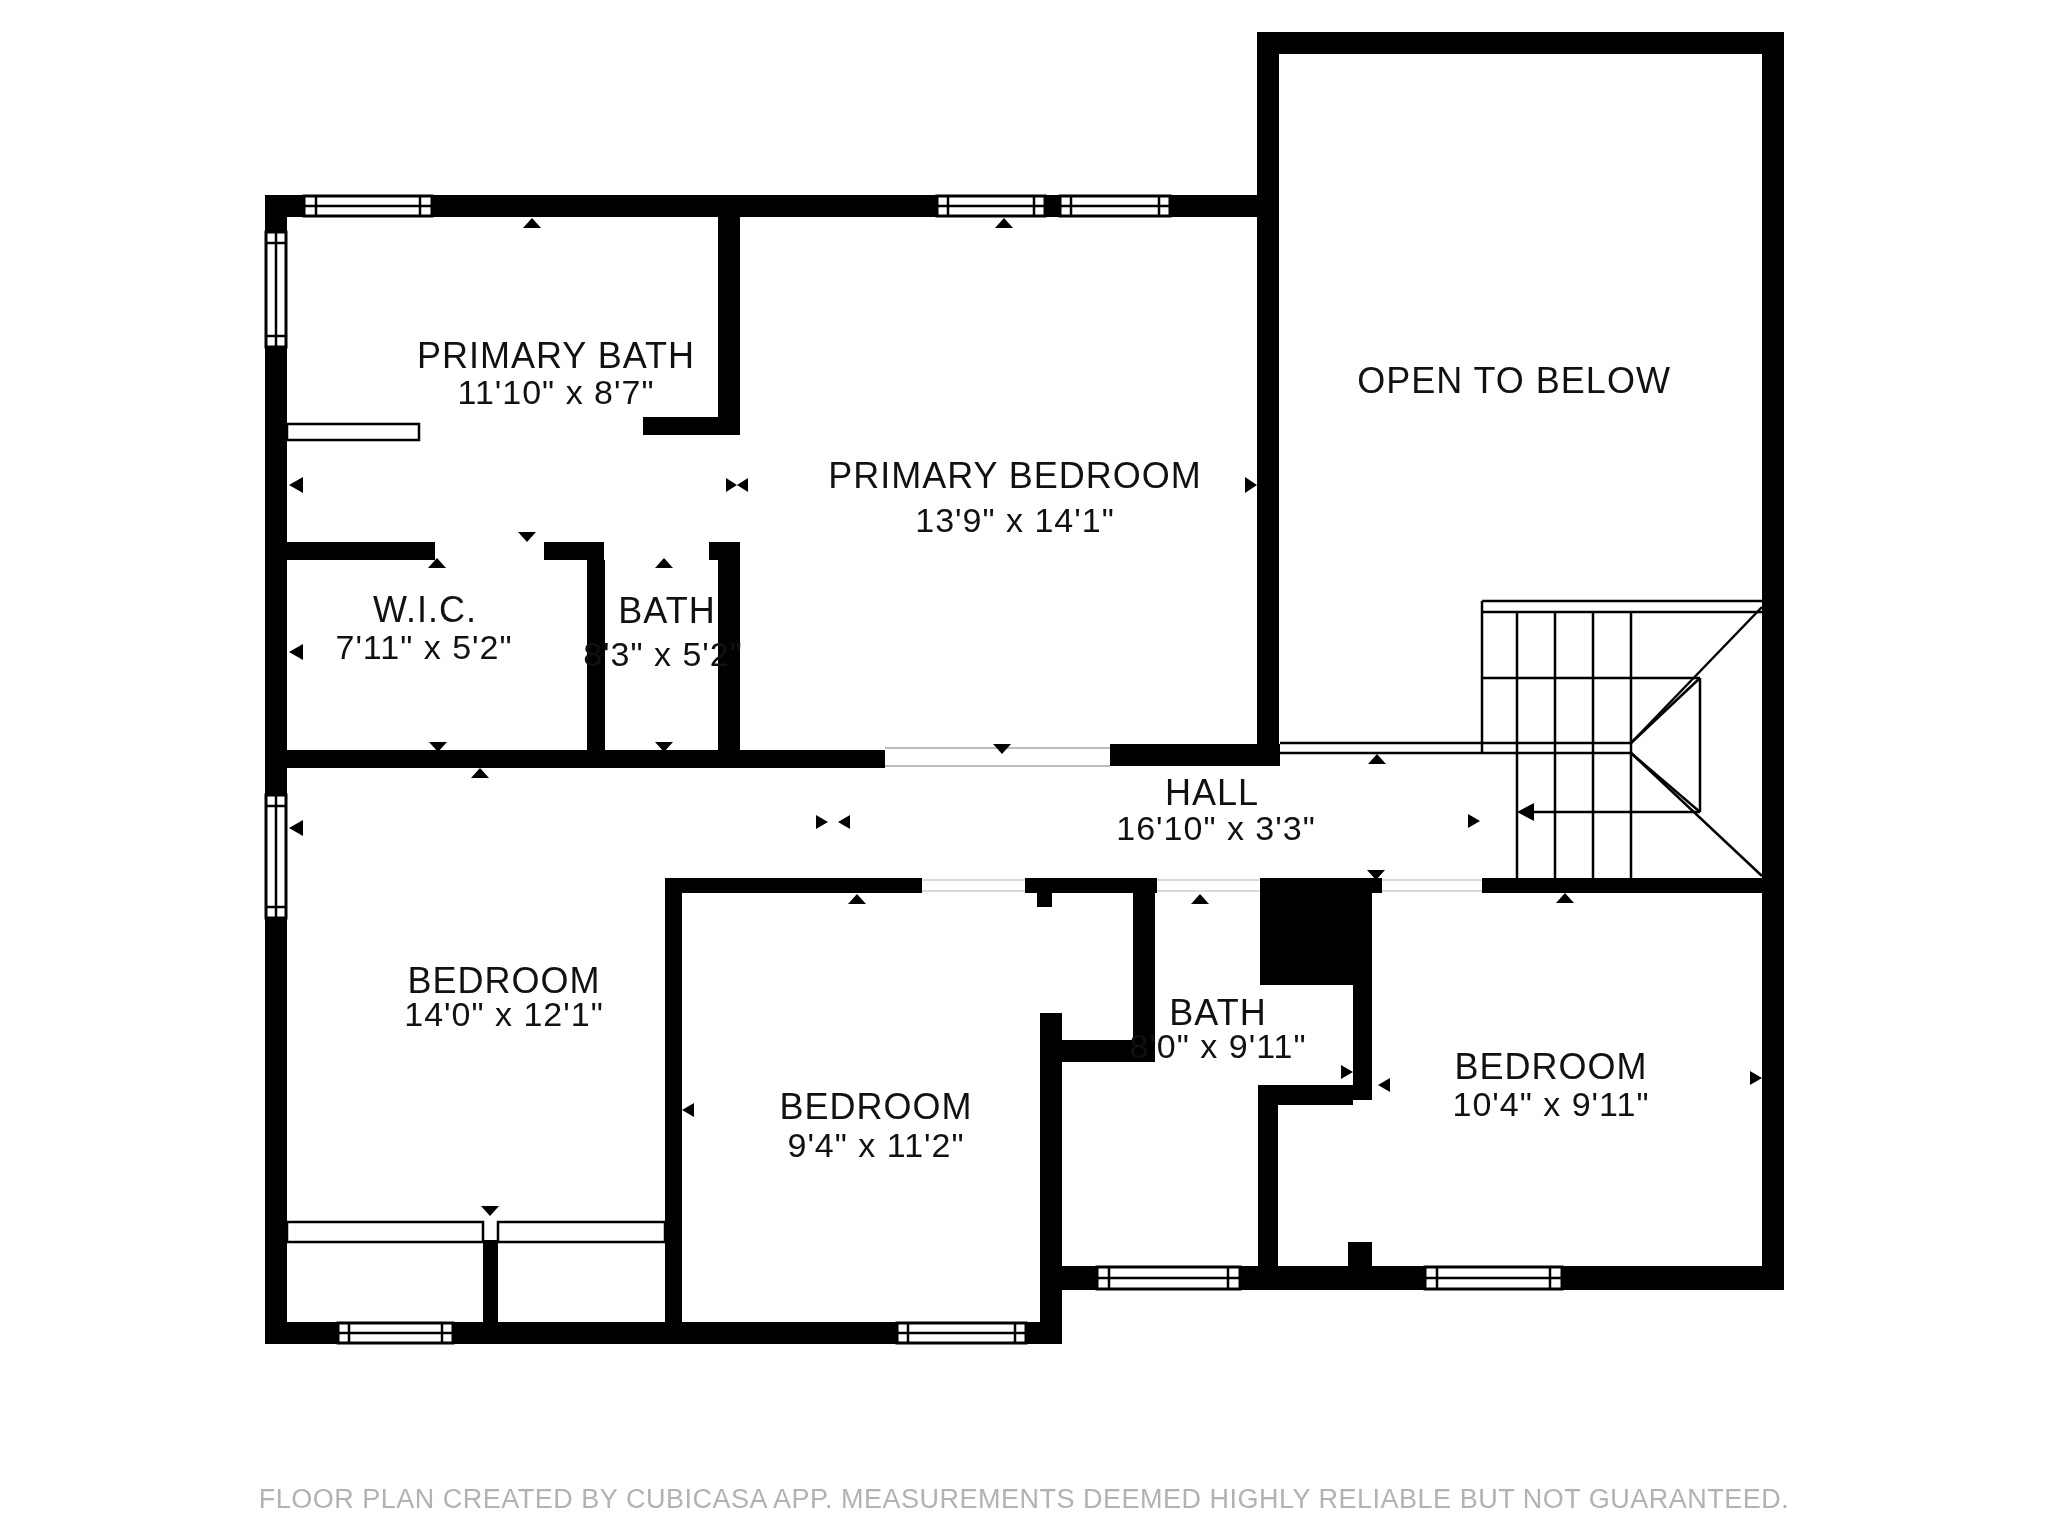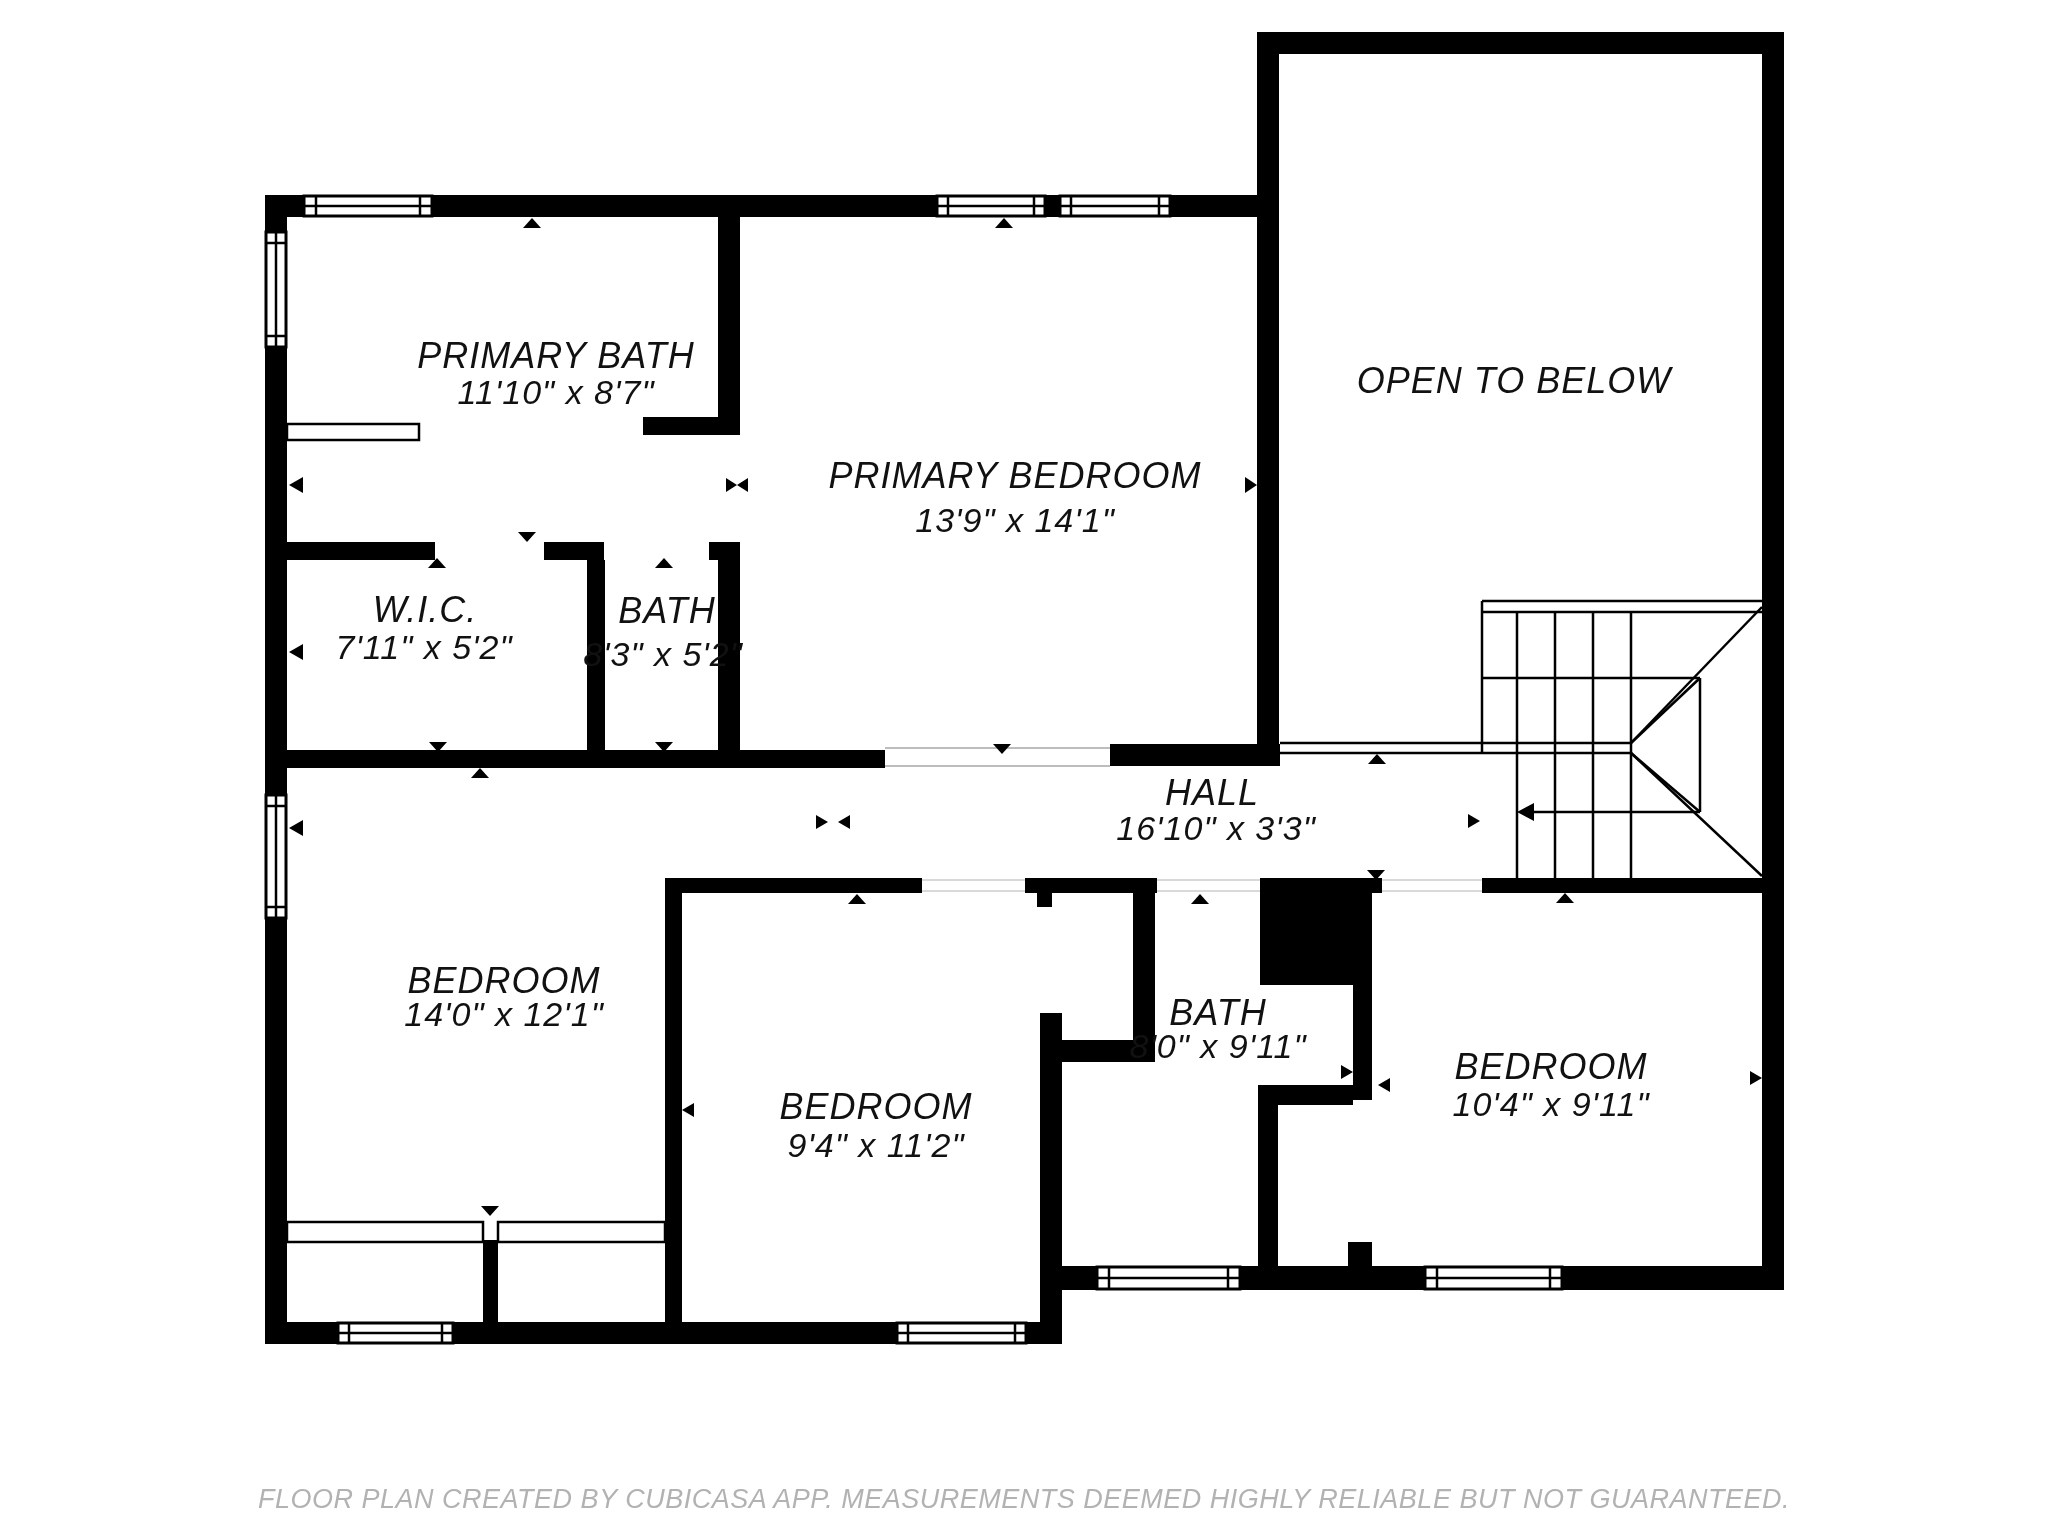--- a/index.html
+++ b/index.html
@@ -1,17 +1,17 @@
 <!DOCTYPE html>
 <html><head>
 <meta charset="utf-8">
 <style>
   html,body{margin:0;padding:0;background:#ffffff;}
   body{width:2048px;height:1536px;position:relative;font-family:"Liberation Sans",sans-serif;}
-  #plan-wrap{position:absolute;inset:0;font-style:italic;}
+  #plan-wrap{position:absolute;inset:0;}
   svg{display:block;}
   .room-name{font-size:36px;letter-spacing:1px;fill:#111111;}
   .room-dims{font-size:34px;letter-spacing:1px;fill:#111111;}
   .footer-text{font-size:27px;letter-spacing:0.5px;fill:#b2b2b2;}
   .w{fill:#000000;}
   .win{fill:#ffffff;stroke:#000000;stroke-width:3;}
   .winline{stroke:#000000;stroke-width:2.5;}
   .stair{stroke:#000000;stroke-width:2.5;fill:none;}
   .tri{fill:#000000;}
   .doorline{stroke:#bdbdbd;stroke-width:2;}

